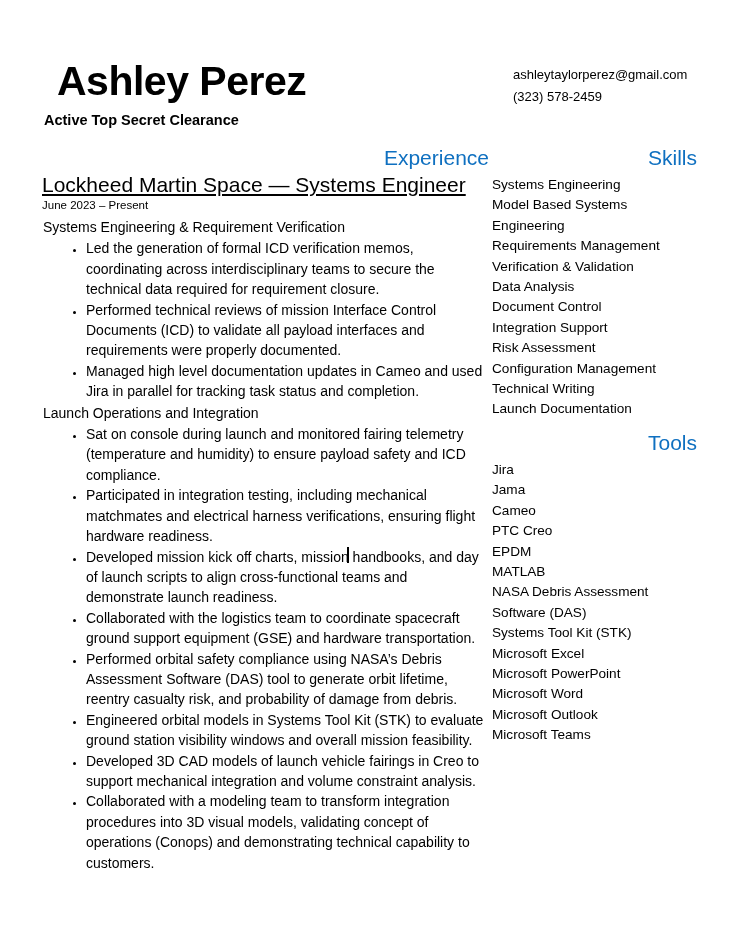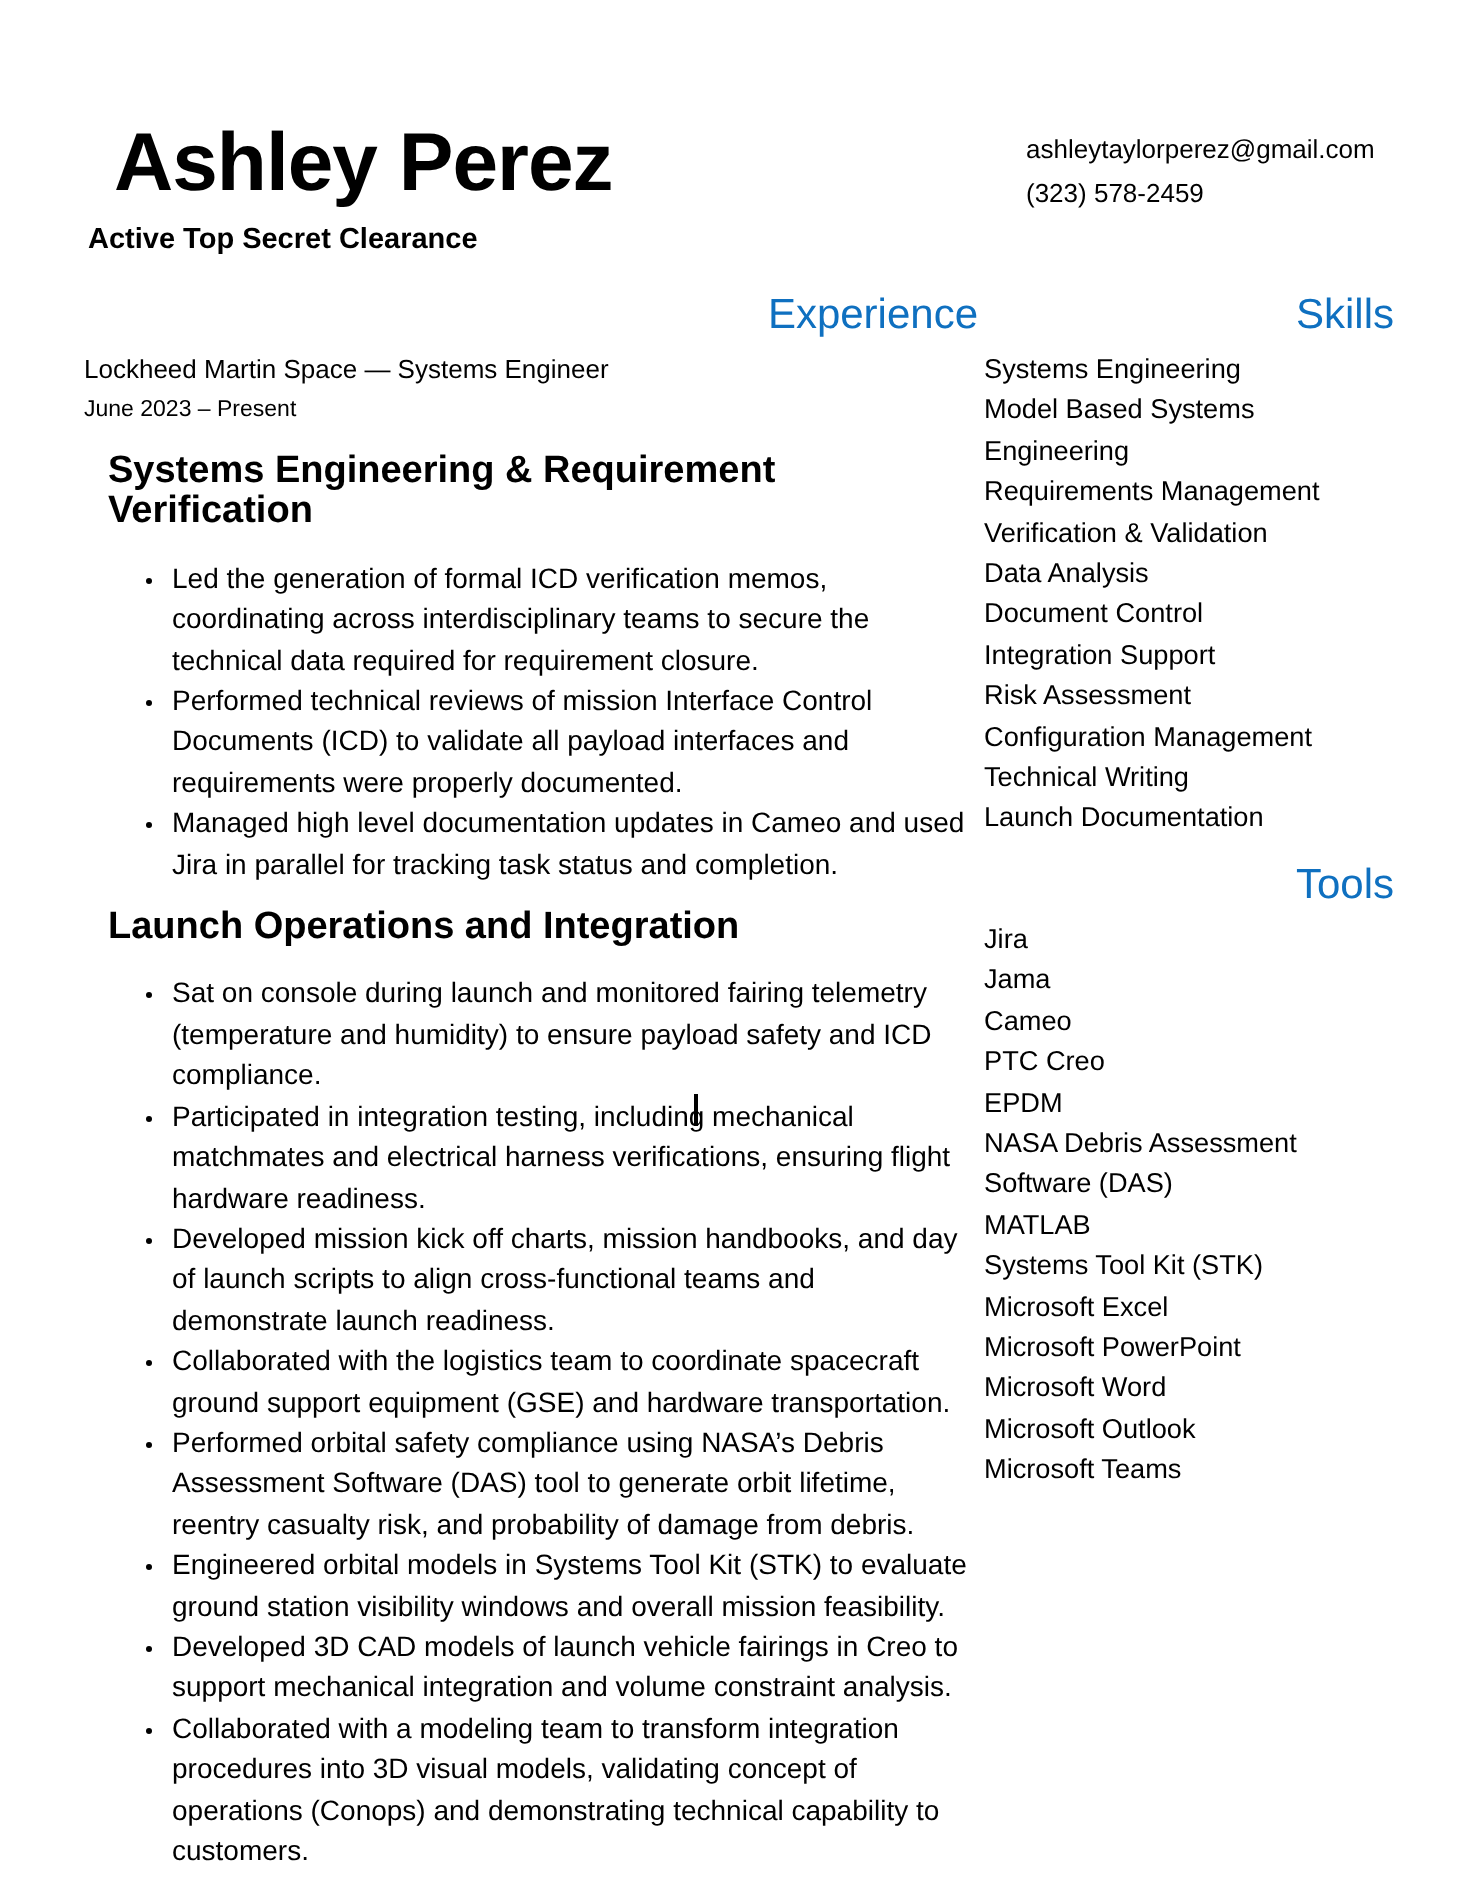--- a/index.html
+++ b/index.html
@@ -8,24 +8,24 @@
     position:relative; width:736px; height:951px;
     background:var(--page-bg); color:var(--body-text);
     font-family:"Liberation Sans", sans-serif; overflow:hidden;
   }
   .name { position:absolute; left:41px; top:42px; margin:16px; font-size:41px; line-height:46px; font-weight:700; letter-spacing:-0.5px; }
   .contact { position:absolute; left:513px; top:64px; font-size:13px; line-height:21.5px; }
   .clearance { position:absolute; left:28px; top:112px; font-size:14.5px; font-weight:700;margin-left:16px; }
   .left-col { position:absolute; left:42px; top:146px; width:447px; }
   .right-col { position:absolute; left:492px; top:146px; width:205px; }
   .section-heading { margin:0; font-size:21px; line-height:24px; font-weight:400; color:var(--heading-blue);text-align:right; }
-  .role { font-size:13px; line-height:25px; margin-top:2px; }
+  .role { font-size:21px; line-height:25px; margin-top:2px;text-decoration:underline; }
   .dates { font-size:11.5px; line-height:17px; }
   .exp-sections { margin-top:3px; }
-  .subhead { margin:12px; font-size:19px; line-height:20.4px; font-weight:700; }
+  .subhead { margin:1px; font-size:14px; line-height:20.4px; font-weight:400; }
   .bullets { margin:0; padding-left:44px; list-style:disc outside; }
   .bullets li { font-size:14px; line-height:20.4px; }
   .bullets li::marker { font-size:11.5px; }
   .sidebar-list { list-style:none; margin:5px 0 0 0; padding:0; font-size:13.6px; line-height:20.4px; }
   .mt-tools { margin-top:11px; }
   .caret { position:absolute; left:347px; top:547px; width:1.5px; height:16px; background:#000; }
 </style>
 </head>
 <body>
 
@@ -121,23 +121,23 @@
         <li>Jira</li>
 
         <li>Jama</li>
 
         <li>Cameo</li>
 
         <li>PTC Creo</li>
 
         <li>EPDM</li>
 
+        <li>MATLAB</li>
+
         <li>NASA Debris Assessment Software (DAS)</li>
-
-        <li>MATLAB</li>
 
         <li>Systems Tool Kit (STK)</li>
 
         <li>Microsoft Excel</li>
 
         <li>Microsoft PowerPoint</li>
 
         <li>Microsoft Word</li>
 
         <li>Microsoft Outlook</li>

